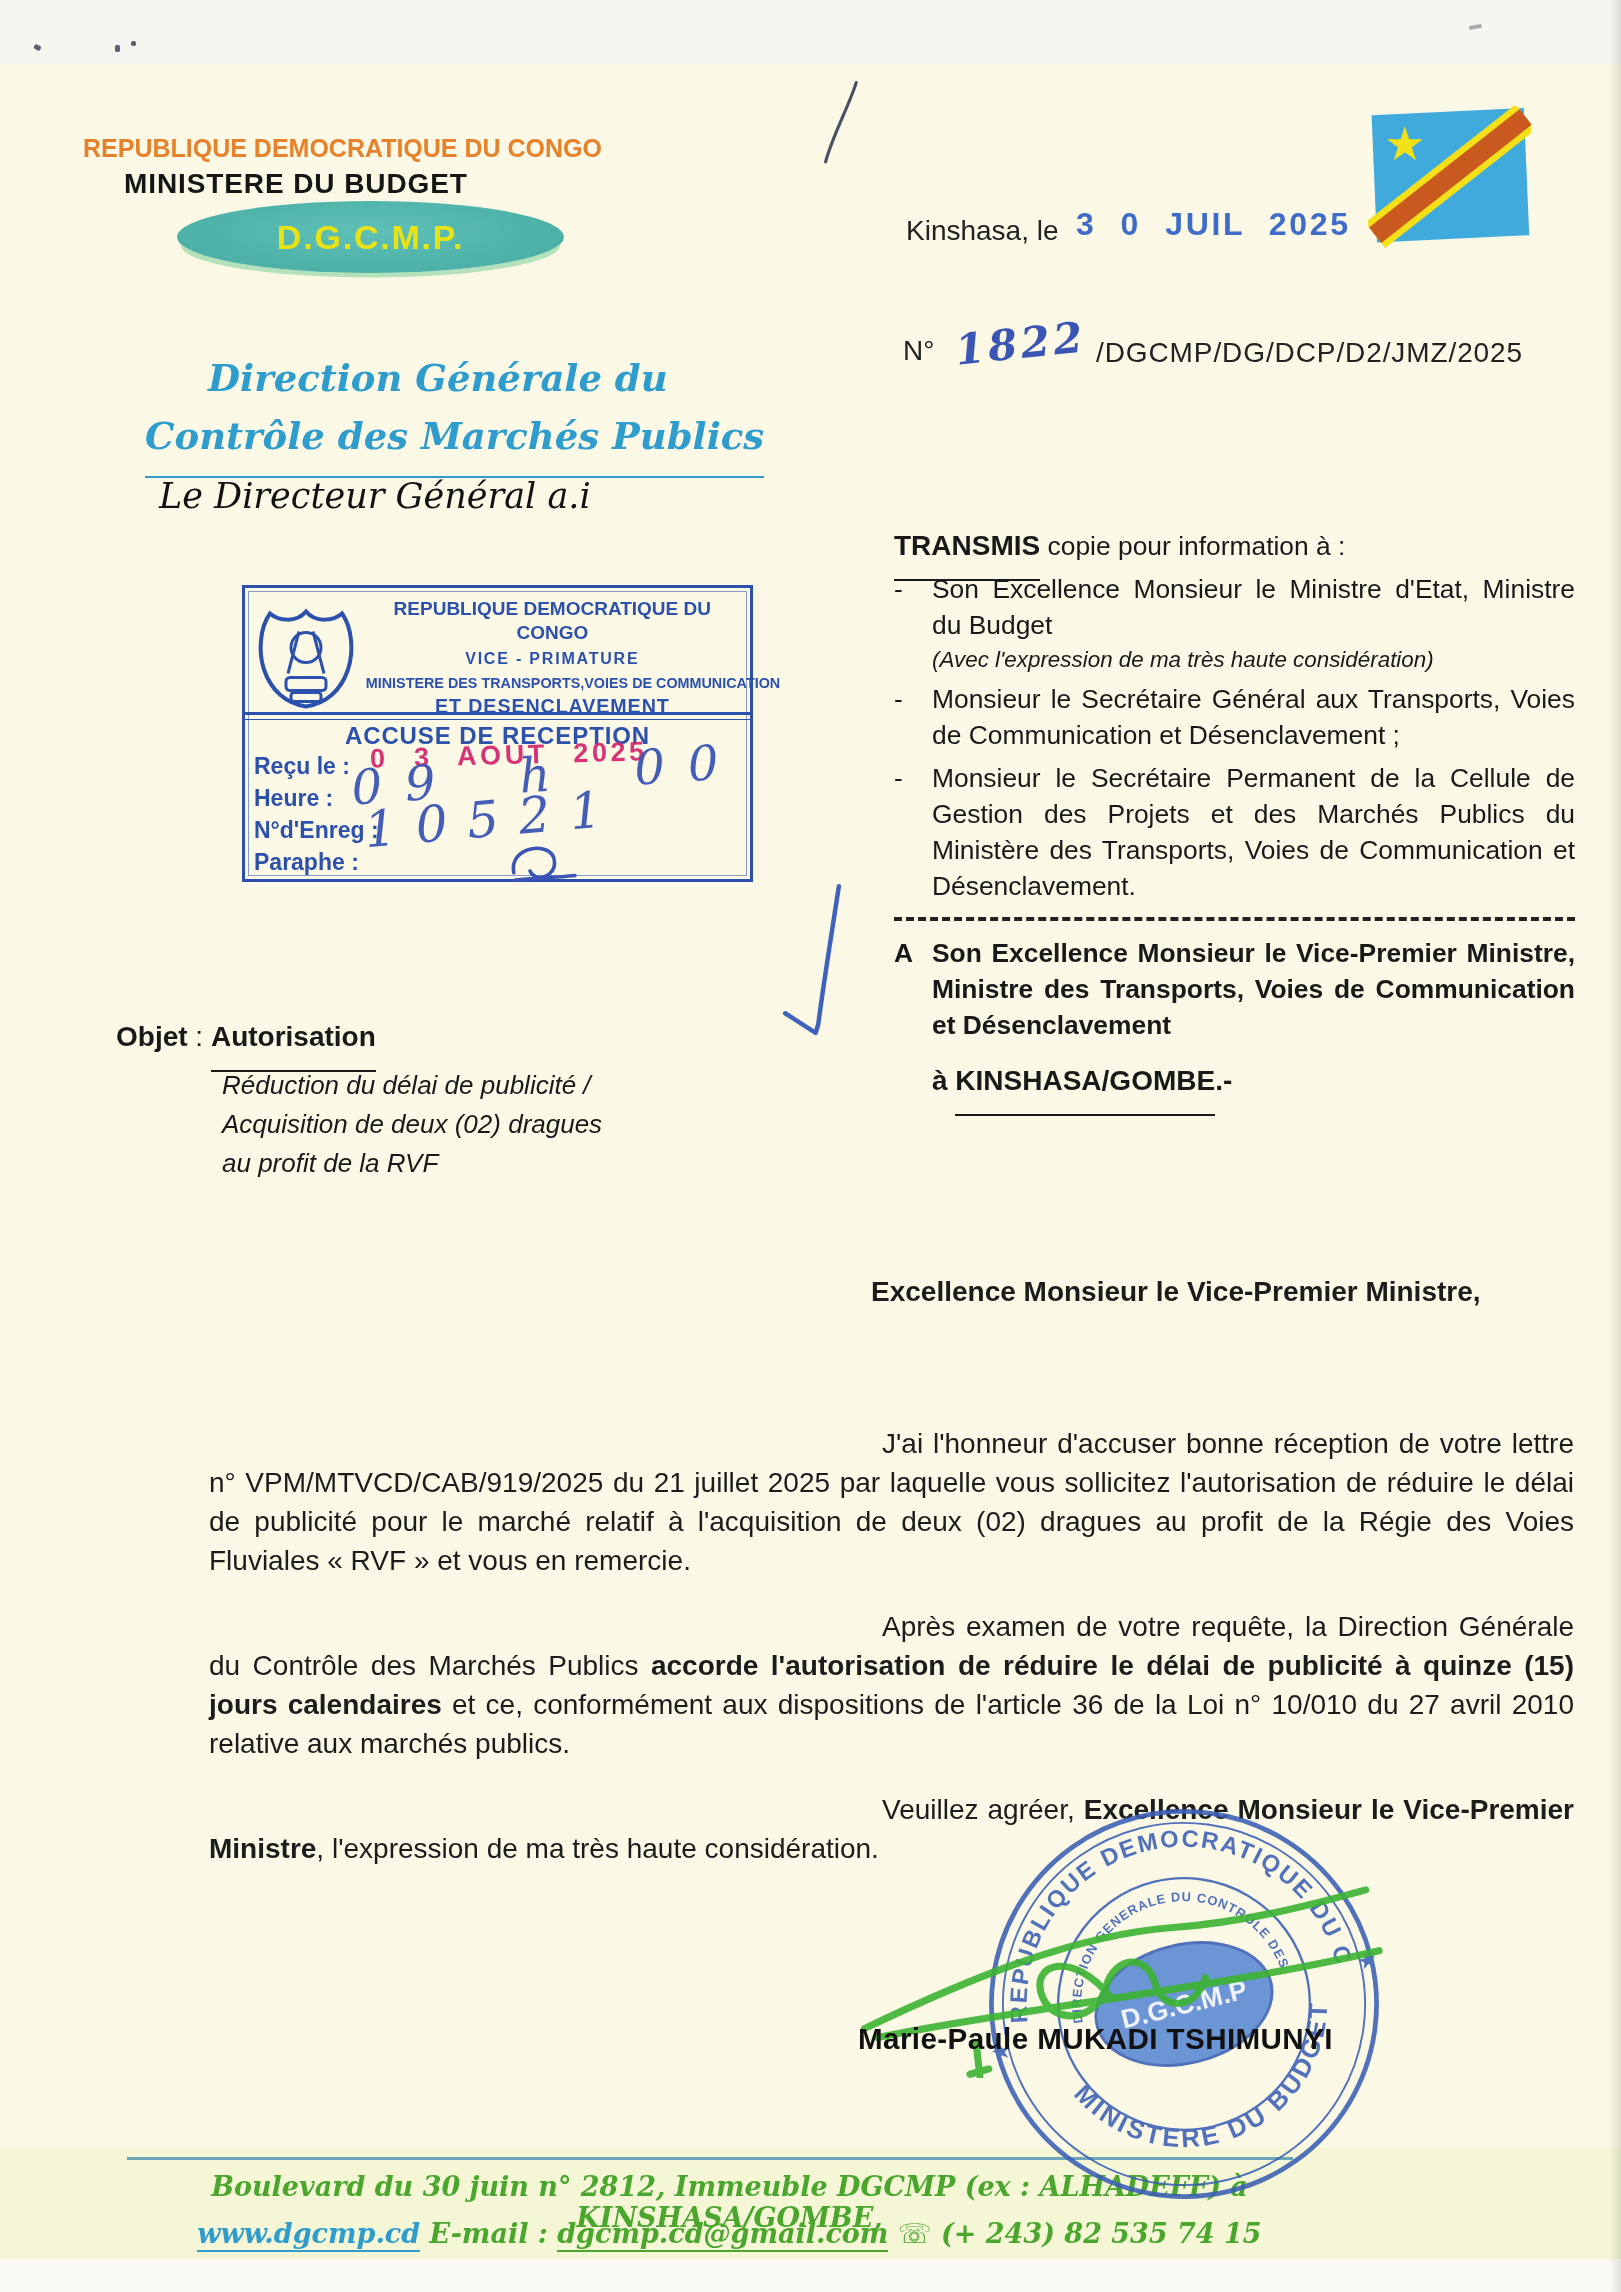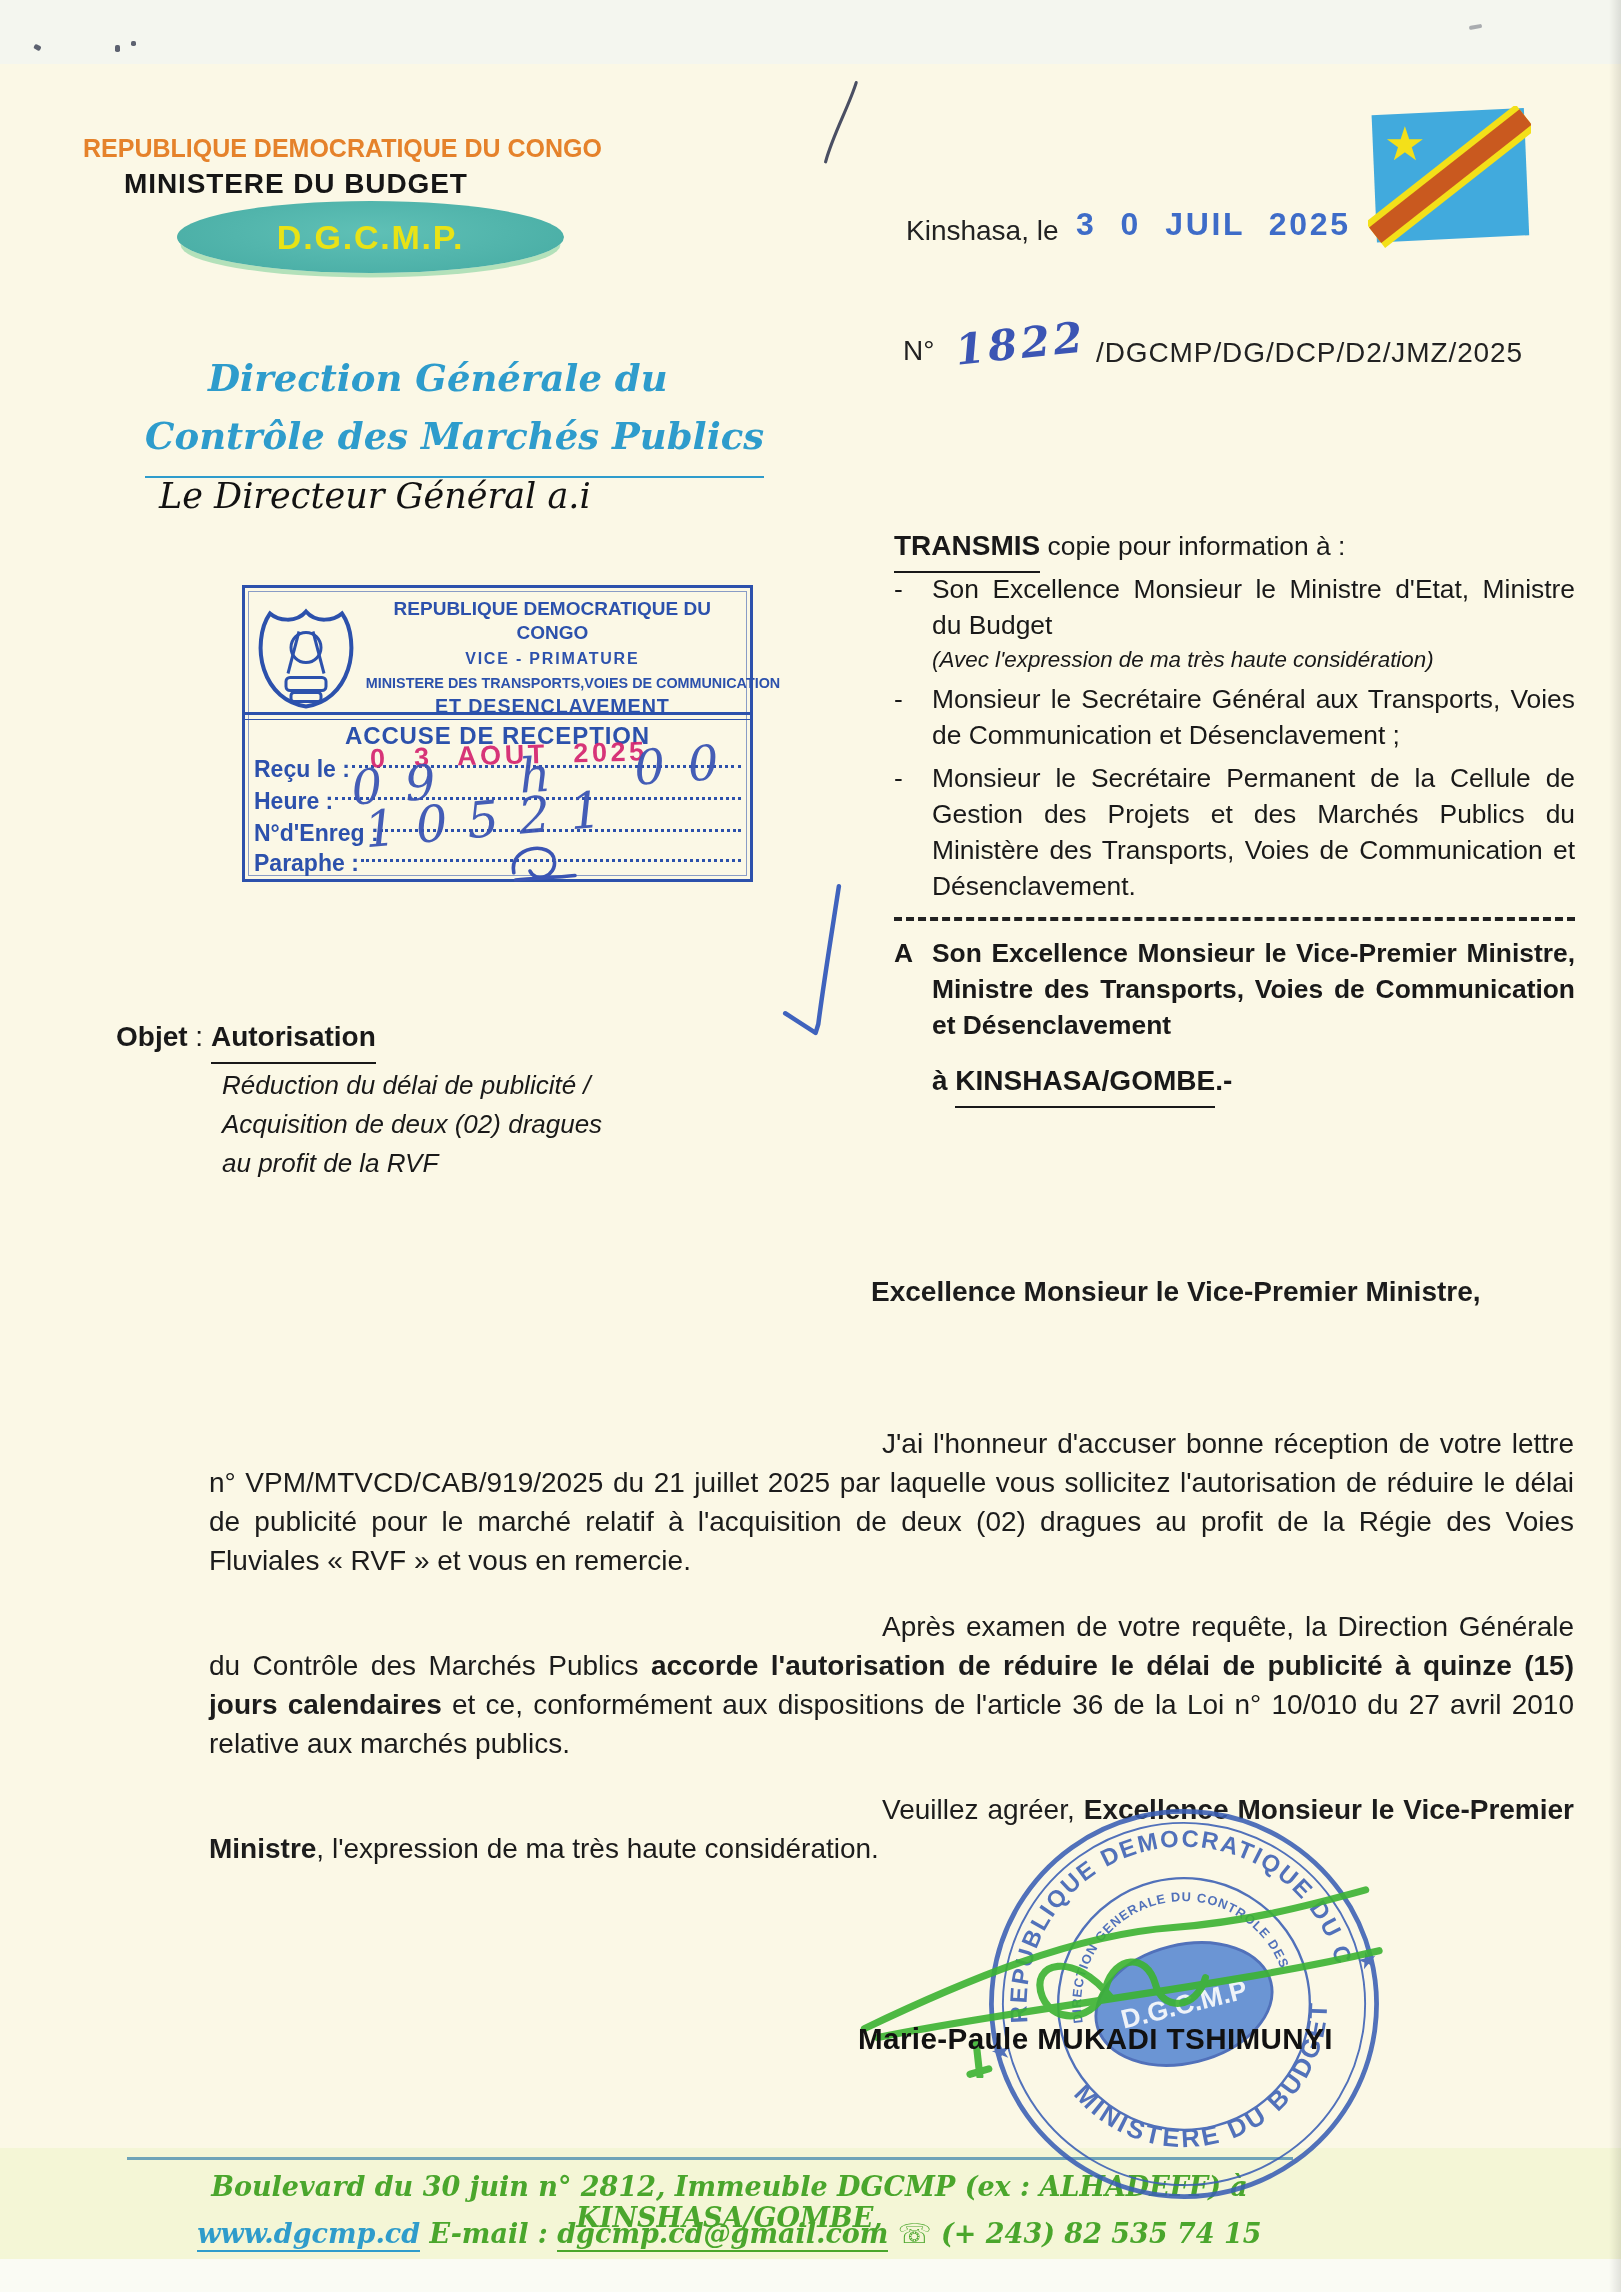--- a/index.html
+++ b/index.html
@@ -41,35 +41,35 @@
   .rbox::before{content:"";position:absolute;inset:2.7px;border:1.8px solid rgba(44,81,172,.55);pointer-events:none;}
   .rb-emblem{left:10.7px;top:12.5px;}
   .rb-head{left:115px;right:5.4px;top:9px;text-align:center;position:absolute;}
   .rb-l1{font-size:19px;font-weight:bold;line-height:24px;}
   .rb-l2{font-size:16px;font-weight:bold;line-height:28px;letter-spacing:1.8px;}
   .rb-l3{font-size:14.8px;font-weight:bold;line-height:20.6px;white-space:nowrap;transform:scaleX(.97);}
   .rb-l4{font-size:19.7px;font-weight:bold;line-height:24px;letter-spacing:0.9px;}
   .rb-divider{position:absolute;left:0;right:0;top:124px;height:3.6px;border-top:3.6px solid #2c51ac;border-bottom:1.8px solid #2c51ac;}
   .rb-title{position:absolute;left:0;right:0;top:134px;text-align:center;font-size:24px;font-weight:bold;letter-spacing:0.9px;}
   .rb-rows{position:absolute;left:9px;right:7.2px;top:165px;}
-  .rb-row{display:flex;align-items:center;height:32px;}
+  .rb-row{display:flex;align-items:flex-start;height:32px;flex-direction:column;}
   .rb-row.short{height:28px;}
   .rb-label{font-size:23px;font-weight:bold;white-space:nowrap;}
   .rb-dots{flex:1;border-bottom:3.6px dotted #2c51ac;margin:0 1.8px 4.5px 1.8px;}
   .rb-pink{position:absolute;left:125px;top:152px;font-size:27px;font-weight:bold;color:#d4246f;
            letter-spacing:3.6px;word-spacing:14.3px;transform:rotate(-1.5deg);opacity:.92;white-space:nowrap;}
   .hand{font-family:"DejaVu Serif",serif;font-style:italic;color:#3b55b4;white-space:nowrap;}
   .rb-heure{position:absolute;left:106px;top:158px;font-size:48px;letter-spacing:23px;word-spacing:23px;
             transform:rotate(-4deg);opacity:.95;}
   .rb-enreg{position:absolute;left:119px;top:202px;font-size:50px;letter-spacing:19.7px;transform:rotate(-5deg);opacity:.95;}
   .rb-squiggle{position:absolute;left:258px;top:247px;}
 
   
   .rcol{left:894px;top:528px;width:681px;font-size:26.4px;line-height:36px;color:#191919;}
-  .bu{font-weight:bold;border-bottom:2.7px solid #191919;padding-bottom:10px;}
+  .bu{font-weight:bold;border-bottom:2.7px solid #191919;padding-bottom:18px;}
   .rcol .item{display:flex;margin-top:7.2px;}
   .rcol .dash{width:38px;flex:none;}
   .rcol .itext{flex:1;text-align:justify;}
   .note{font-size:22.4px;line-height:29px;font-weight:normal;font-style:italic;margin-top:1.8px;}
   .tous{margin-top:9px;margin-left:38px;font-weight:bold;font-size:28px;}
   .dashed-sep{margin-top:12.5px;border-top:4.5px dashed #222;height:0;}
   .addr{display:flex;margin-top:14.3px;font-weight:bold;}
   .addr .dash{width:38px;flex:none;}
   .addr .itext{flex:1;text-align:justify;}
   .gombe{margin-top:19.7px;margin-left:38px;font-weight:bold;font-size:28px;}

